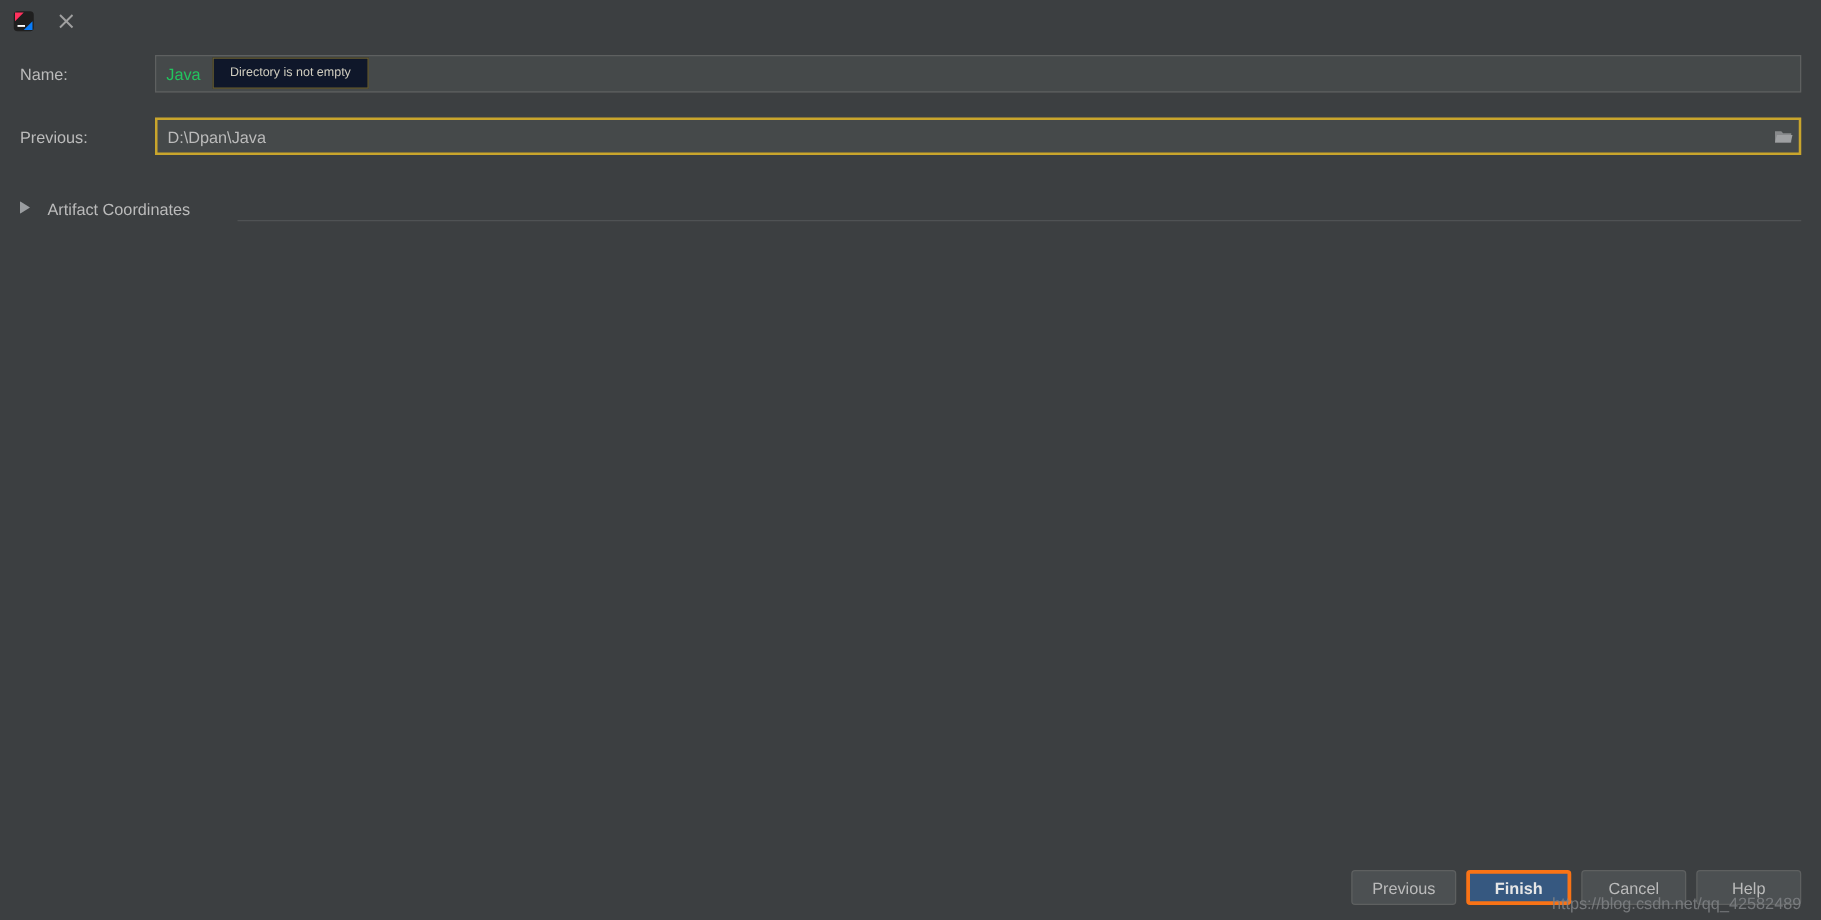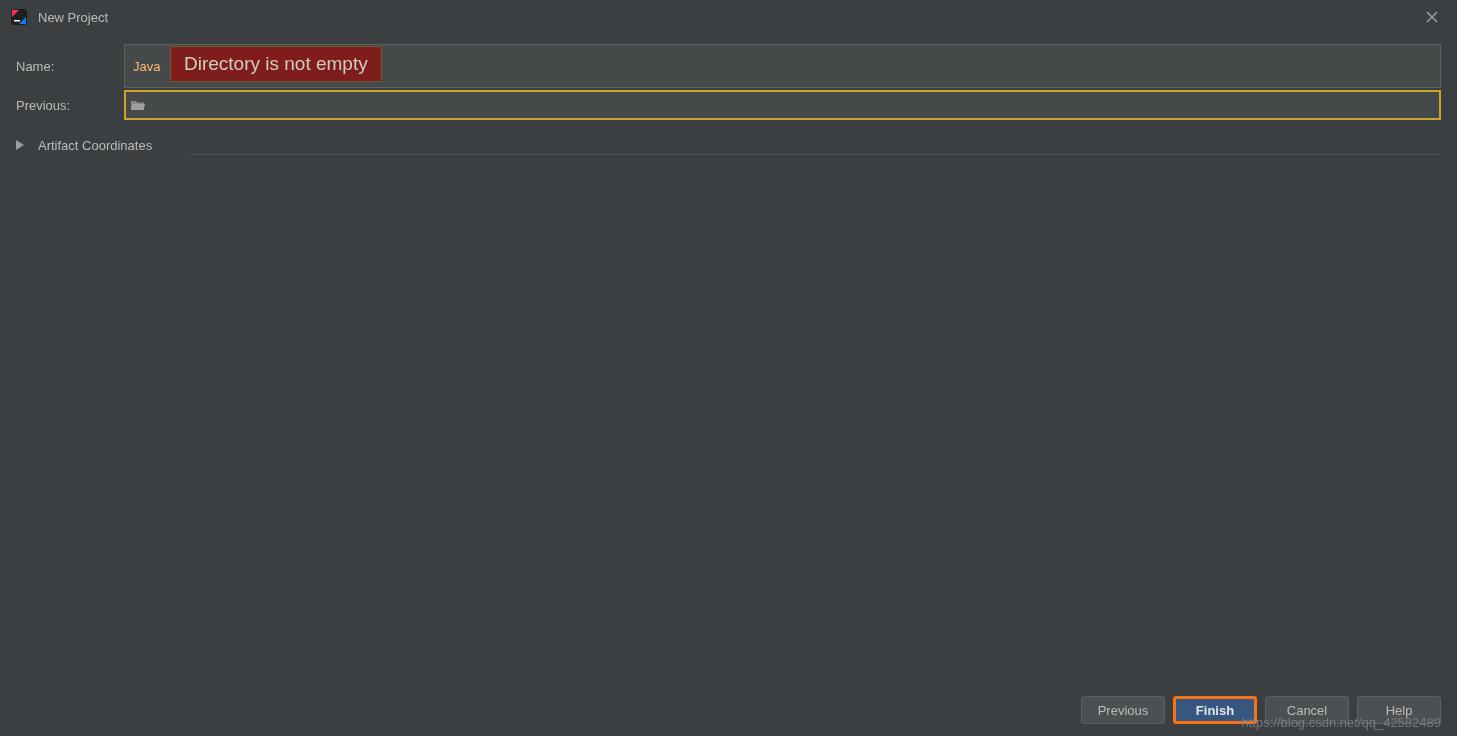--- a/index.html
+++ b/index.html
@@ -4,29 +4,29 @@
 <style>
   * { margin:0; padding:0; box-sizing:border-box; font-family:"Segoe UI",Arial,sans-serif; }
   body { background:#3c3f41; color:#bbbbbb; width:1457px; height:736px; overflow:hidden; position:relative; }
   .titlebar { height:34px; display:flex; align-items:center; padding:0 10px; }
   .app-icon { width:18px; height:18px; margin-right:10px; position:relative; }
   .app-icon svg { width:18px; height:18px; }
   .title-text { font-size:13px; color:#bbbbbb; flex:1; }
   .close-btn { width:30px; height:34px; display:flex; align-items:center; justify-content:center; cursor:pointer; }
   .close-btn svg { width:12px; height:12px; stroke:#a0a0a0; stroke-width:1.5; }
   .form-area { padding:10px 16px 0 16px; }
-  .form-row { display:flex; align-items:center; margin-bottom:2px; }
+  .form-row { display:flex; align-items:center; margin-bottom:20px; }
   .form-label { width:108px; font-size:13px; color:#bbbbbb; }
   .input-wrap { flex:1; position:relative; }
-  .text-input { width:100%; height:44px; background:#45494a; border:1px solid #5e6060; color:#fdba74; font-size:13px; padding:4px 8px; outline:none; }
+  .text-input { width:100%; height:30px; background:#45494a; border:1px solid #5e6060; color:#22c55e; font-size:13px; padding:4px 8px; outline:none; }
   .loc-input { border:2px solid #c9a52c; background:#45494a; display:flex; align-items:center; height:30px; }
   .loc-input input { flex:1; border:none; background:transparent; color:#bbbbbb; font-size:13px; padding:0 8px; outline:none; height:100%; }
   .browse-icon { width:24px; display:flex; align-items:center; justify-content:center; cursor:pointer; }
   .browse-icon svg { width:16px; height:13px; }
-  .tooltip { position:absolute; top:46px; left:170px; background:#7f1d1d; border:1px solid #6a5f2f; color:#d0cdbf; font-size:19px; padding:6px 13px; z-index:10; }
+  .tooltip { position:absolute; top:46px; left:170px; background:#0f172a; border:1px solid #6a5f2f; color:#d0cdbf; font-size:10px; padding:6px 13px; z-index:10; }
   .sep { border:none; border-top:1px solid #4f5254; margin:0 16px 0 190px; }
   .artifact-row { display:flex; align-items:center; padding:14px 16px 0 16px; cursor:pointer; }
   .expand-tri { width:10px; margin-right:12px; }
   .expand-tri svg { width:8px; height:10px; fill:#9a9da0; }
   .artifact-label { font-size:13px; color:#bbbbbb; }
   .buttons { position:absolute; bottom:12px; right:16px; display:flex; gap:8px; }
   .btn { min-width:84px; height:28px; border:1px solid #5e6060; background:#4c5052; color:#bbbbbb; font-size:13px; display:flex; align-items:center; justify-content:center; cursor:pointer; border-radius:3px; padding:0 14px; }
   .btn.primary { background:#365880; border:3px solid #f97316; color:#e6e6e6; font-weight:bold; }
   .watermark { position:absolute; bottom:6px; right:16px; font-size:13px; color:#808386; opacity:0.85; pointer-events:none;margin-left:20px; }
 </style>
@@ -35,21 +35,20 @@
 
 <div class="titlebar">
   <span class="app-icon">
     <svg viewBox="0 0 18 18">
       <rect x="1" y="1" width="16" height="16" rx="3" fill="#1f1f1f"></rect>
       <path d="M2 2 L9 2 L2 9 Z" fill="#fe315d"></path>
       <path d="M16 9 L16 16 L9 16 Z" fill="#087cfa"></path>
       <rect x="4" y="12" width="6" height="1.5" fill="#ffffff"></rect>
     </svg>
   </span>
-  <span class="title-text">New Project</span>
   <span class="close-btn">
     <svg viewBox="0 0 12 12">
         <line x1="1" y1="1" x2="11" y2="11"></line>
         <line x1="11" y1="1" x2="1" y2="11"></line>
       </svg>
   </span>
 </div>
 
 <div class="form-area">
 
@@ -57,20 +56,21 @@
     <div class="form-label">Name:</div>
     <div class="input-wrap">
       <input class="text-input" value="Java" style="">
     </div>
   </div>
 
   <div class="form-row">
     <div class="form-label">Previous:</div>
     <div class="input-wrap">
       <div class="loc-input">
+        <input value="D:\Dpan\Java" style="">
         <span class="browse-icon">
           <svg viewBox="0 0 16 13">
             <path d="M1 2 L6 2 L7.5 3.5 L14 3.5 L14 11 L1 11 Z" fill="#87898b"></path>
             <path d="M2.5 5 L15 5 L13.5 11 L1 11 Z" fill="#9ea0a2"></path>
           </svg>
         </span>
       </div>
     </div>
   </div>
 

